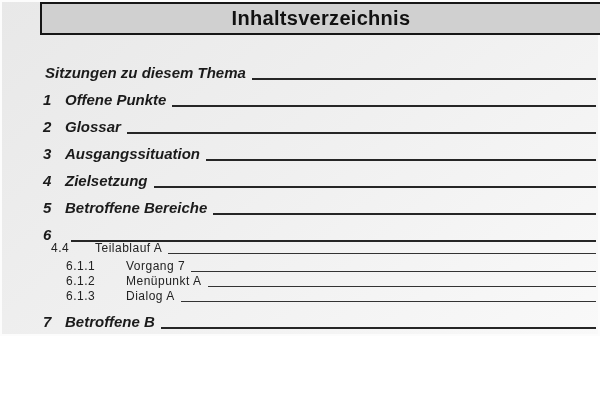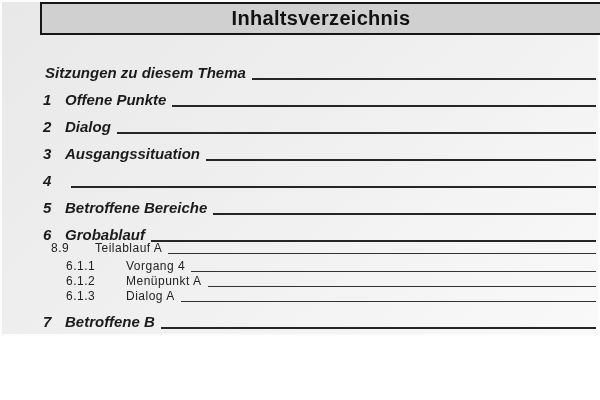--- a/index.html
+++ b/index.html
@@ -97,50 +97,50 @@
     <span class="label">Sitzungen zu diesem Thema</span>
     <span class="fill"></span>
   </div>
       <div class="row lv1">
     <span class="num">1</span>
     <span class="label">Offene Punkte</span>
     <span class="fill"></span>
   </div>
       <div class="row lv1">
     <span class="num">2</span>
-    <span class="label">Dialog</span>
+    <span class="label">Glossar</span>
     <span class="fill"></span>
   </div>
       <div class="row lv1">
     <span class="num">3</span>
     <span class="label">Ausgangssituation</span>
     <span class="fill"></span>
   </div>
       <div class="row lv1">
     <span class="num">4</span>
+    <span class="label">Zielsetzung</span>
     <span class="fill"></span>
   </div>
       <div class="row lv1">
     <span class="num">5</span>
     <span class="label">Betroffene Bereiche</span>
     <span class="fill"></span>
   </div>
       <div class="row lv1">
     <span class="num">6</span>
-    <span class="label">Grobablauf</span>
     <span class="fill"></span>
   </div>
       <div class="row lv2">
-    <span class="num">8.9</span>
+    <span class="num">4.4</span>
     <span class="label">Teilablauf A</span>
     <span class="fill"></span>
   </div>
       <div class="row lv3">
     <span class="num">6.1.1</span>
-    <span class="label">Vorgang 4</span>
+    <span class="label">Vorgang 7</span>
     <span class="fill"></span>
   </div>
       <div class="row lv3">
     <span class="num">6.1.2</span>
     <span class="label">Menüpunkt A</span>
     <span class="fill"></span>
   </div>
       <div class="row lv3">
     <span class="num">6.1.3</span>
     <span class="label">Dialog A</span>

